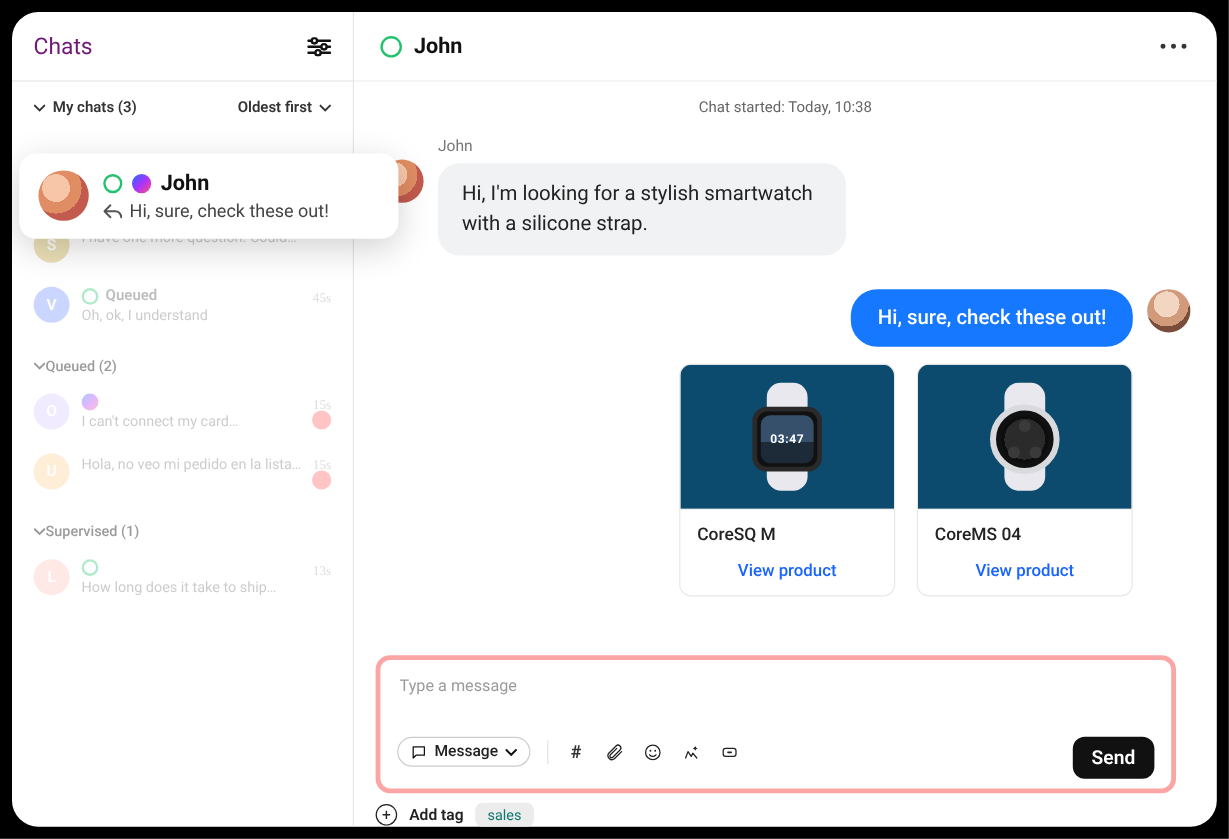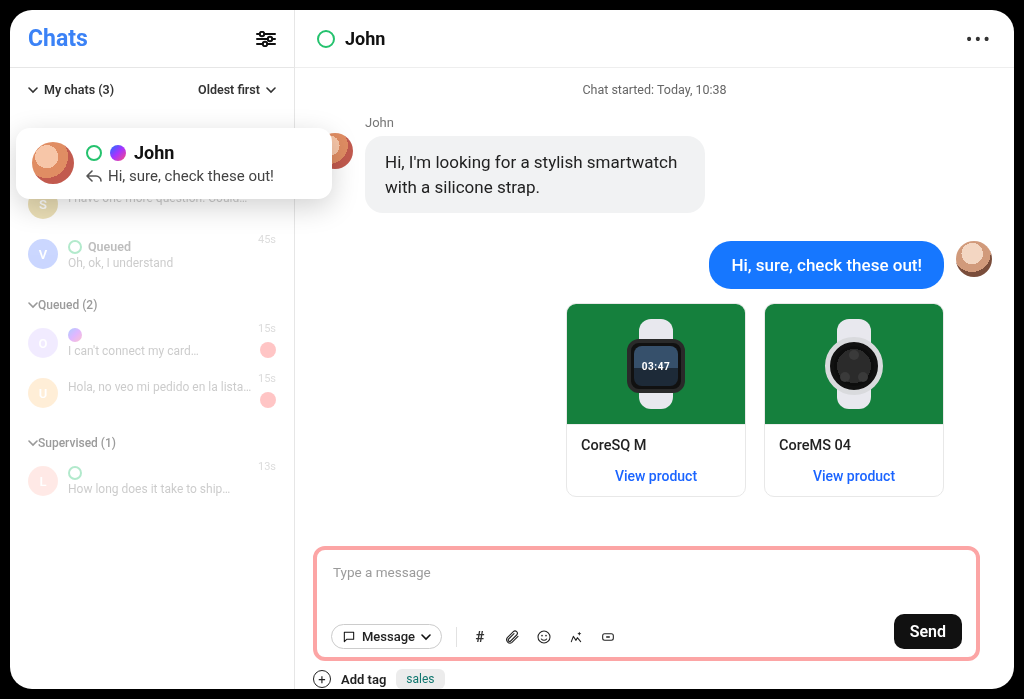--- a/index.html
+++ b/index.html
@@ -31,23 +31,23 @@
   }
   .sidebar-header {
     height: 58px;
     padding: 0 18px;
     display: flex;
     align-items: center;
     justify-content: space-between;
     border-bottom: 1px solid #e6e6e6;
   }
   .sidebar-title {
-    font-size: 23px;
-    font-weight: 700;
-    color: #3b82f6;
+    font-size: 19px;
+    font-weight: 400;
+    color: #701a75;
   }
   .filter-icon svg { display:block; }
 
   .filters-row {
     display: flex;
     align-items: center;
     justify-content: space-between;
     padding: 14px 18px 10px 18px;
     font-size: 12.5px;
     color: #333;
@@ -98,21 +98,21 @@
   }
   .msgr-dot {
     width:14px; height:14px; border-radius:50%;
     background: linear-gradient(135deg,#1a73ff,#a833ff,#ff4d7a);
   }
   .chat-name { font-size: 12.5px; font-weight:600; color:#444; }
   .chat-preview {
     font-size: 12px; color:#6d6d6d; white-space:nowrap;
     overflow:hidden; text-overflow:ellipsis; margin-top:2px;
   }
-  .chat-time { position:absolute; right:18px; top:4px; font-size:11px; color:#9b9b9b; }
+  .chat-time { position:absolute; right:18px; top:14px; font-size:11px; color:#9b9b9b;font-family:Liberation Serif, serif; }
   .badge-red {
     position:absolute; right:18px; bottom:10px;
     width:16px; height:16px; border-radius:50%; background:#ff5b5b;
   }
 
   
   .highlight-card {
     position: absolute;
     left: 6px;
     top: 118px;
@@ -193,21 +193,21 @@
   }
   .product-card {
     width:180px;
     border:1px solid #e8e8e8;
     border-radius:10px;
     overflow:hidden;
     background:#fff;
   }
   .product-img {
     height:120px;
-    background:#15803d;
+    background:#0c4a6e;
     display:flex;
     align-items:center;
     justify-content:center;
   }
   .watch {
     width:80px; height:90px; position:relative;
   }
   .watch .band {
     position:absolute; left:50%; transform:translateX(-50%);
     width:34px; height:100%;
@@ -264,21 +264,21 @@
     border-radius:12px;
     padding:10px 14px 8px 14px;
   }
   .composer-input {
     font-size:13.5px;
     color:#9b9b9b;
     padding:4px 2px 34px 2px;
   }
   .composer-toolbar {
     display:flex;
-    align-items:flex-end;
+    align-items:flex-start;
     justify-content:space-between;
   }
   .tool-left { display:flex; align-items:center; gap:14px; }
   .tool-msg {
     display:flex; align-items:center; gap:6px;
     border:1px solid #ccc; border-radius:16px;
     padding:4px 10px; font-size:13px; color:#222; font-weight:500;
   }
   .tool-ic {
     width:18px; height:18px;

